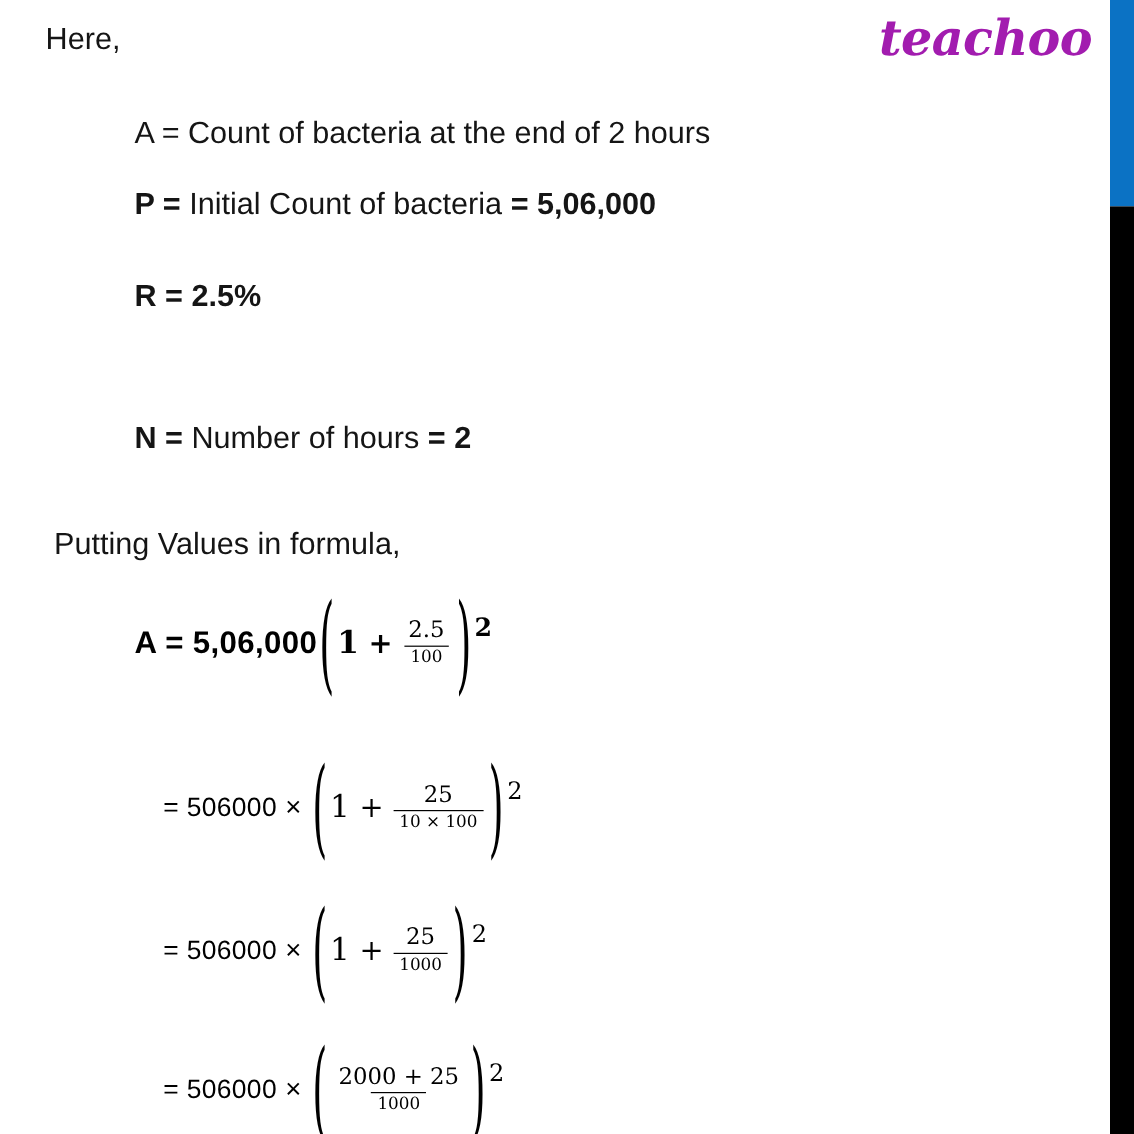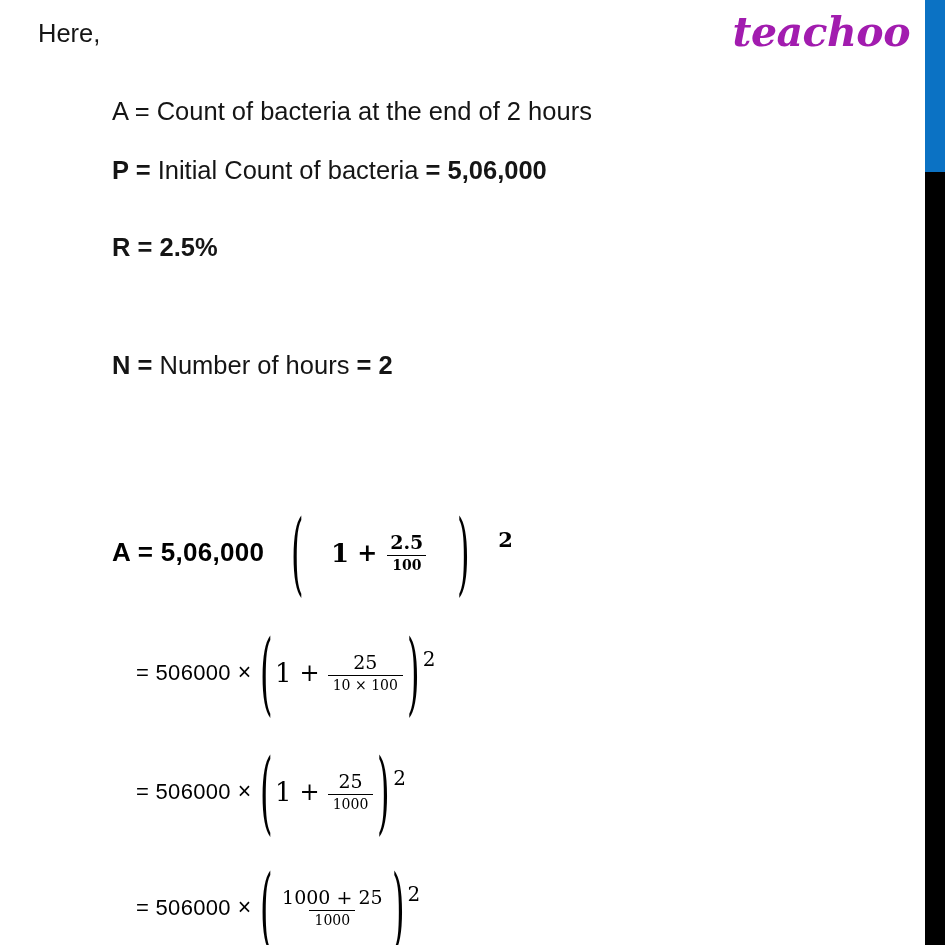--- a/index.html
+++ b/index.html
@@ -138,25 +138,25 @@
   .exp {
     font-size: 20px;
     align-self: flex-start;
     margin-left: 1px;
     margin-top: -6px;
   }
 
   
   #math-1 { font-weight: bold; }
   #math-1 .lead { font-weight: bold; font-size: 26px; }
-  #math-1 .frac .num, #math-1 .frac .den { font-weight: bold; text-align: right; }
+  #math-1 .frac .num, #math-1 .frac .den { font-weight: normal; text-align: right; }
   #math-1 .exp { font-weight: bold; font-size: 21px; }
   #math-1 .paren { font-weight: normal; }
 
-  #math-1 { left: 112px; top: 533px; gap: 25px; }
+  #math-1 { left: 112px; top: 516px; }
   #math-2 { left: 136px; top: 653px; }
   #math-3 { left: 136px; top: 772px; }
   #math-4 { left: 136px; top: 888px; }
 
   .times { margin: 0 7px; font-family: "Liberation Sans", sans-serif; font-size: 23px; }
 </style>
 </head>
 <body>
 
 <div id="edge-bars">
@@ -179,20 +179,21 @@
   </div>
 
   <div class="line" id="line-r">
     <span class="b">R</span><span class="b"> = </span><span class="b">2.5%</span>
   </div>
 
   <div class="line" id="line-n">
     <span class="b">N</span><span class="b"> = </span><span>Number of hours </span><span class="b">= 2</span>
   </div>
 
+  <div class="line" id="line-putting">Putting Values in formula,</div>
 
   <div class="math sans-lead" id="math-1">
     <span class="lead">A = 5,06,000</span>
     <span class="paren">(</span>
     <span class="inner">
       <span class="one">1</span>
       <span class="plus">+</span>
       <span class="frac">
         <span class="num">2.5</span>
         <span class="den">100</span>
@@ -233,21 +234,21 @@
     <span class="paren">)</span>
     <span class="exp">2</span>
   </div>
 
   <div class="math sans-lead" id="math-4">
     <span class="lead">= 506000</span>
     <span class="times">×</span>
     <span class="paren">(</span>
     <span class="inner">
       <span class="frac">
-        <span class="num">1000 + 25</span>
+        <span class="num">2000 + 25</span>
         <span class="den">1000</span>
       </span>
     </span>
     <span class="paren">)</span>
     <span class="exp">2</span>
   </div>
 
 </div>
 
 </body></html>

